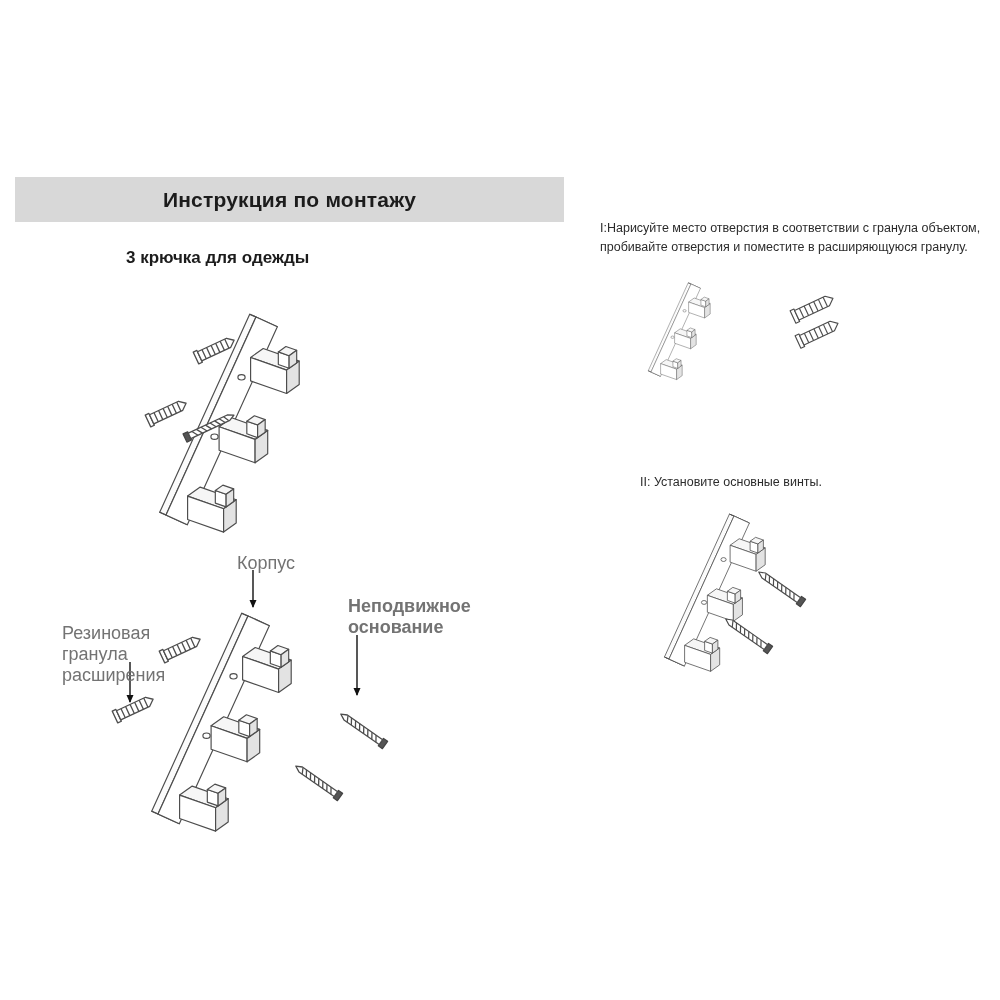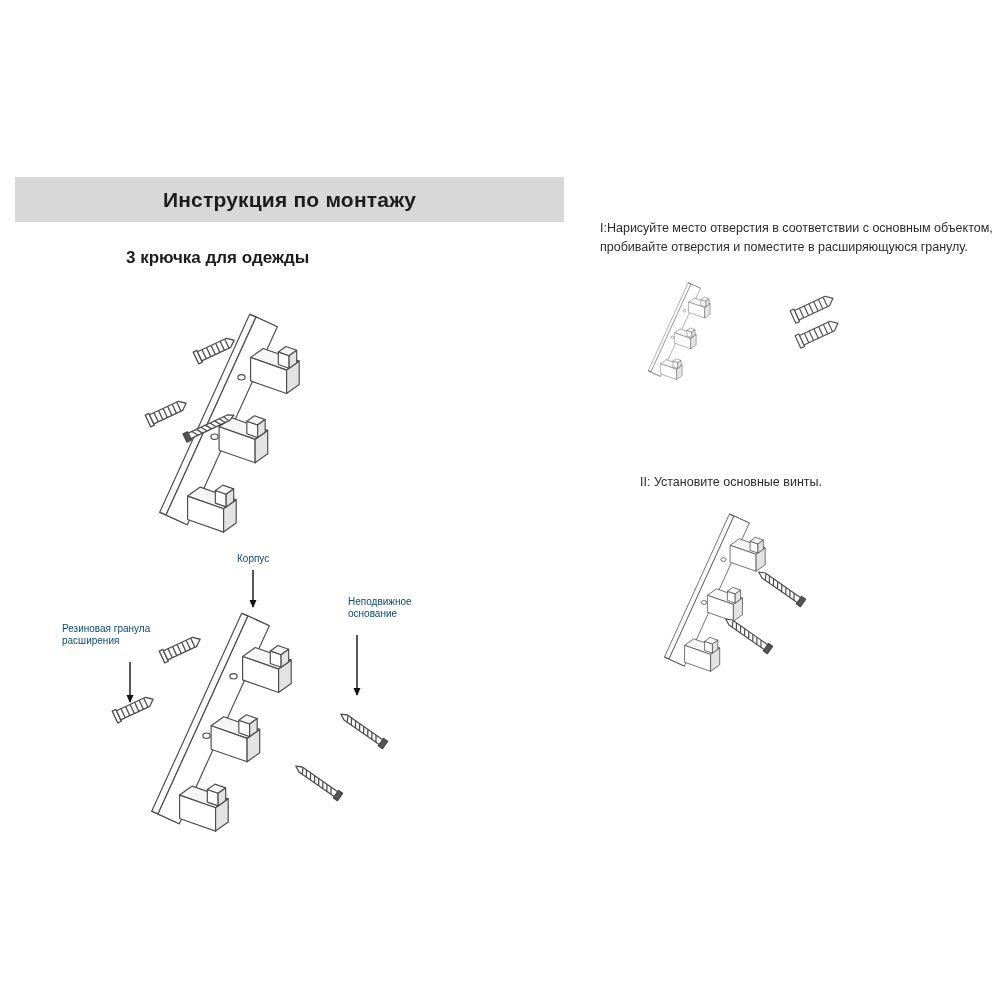--- a/index.html
+++ b/index.html
@@ -16,21 +16,21 @@
     left: 15px; top: 177px; width: 549px; height: 45px;
     background: #d8d8d8;
     display: flex; align-items: center; justify-content: center;
     font-size: 21px; font-weight: 600; letter-spacing: 0.2px;
   }
   .subtitle {
     left: 126px; top: 248px;
     font-size: 17px; font-weight: 600;
   }
   .callout {
-    font-size: 10px; line-height: 1.18; color: #0c4a6e;
+    font-size: 18px; line-height: 1.18; color: #737373;
   }
   .step-text {
     width: 398px; font-size: 12.5px; line-height: 1.5; color: #2b2b2b;
   }
   .fig { overflow: visible; }
 </style>
 </head>
 <body>
 
 <svg width="0" height="0" style="position:absolute" aria-hidden="true">
@@ -110,24 +110,24 @@
     <use href="#screw" transform="translate(300,252) rotate(-145)"></use>
   </g>
   <g stroke="#111" stroke-width="1.4">
     <line x1="213" y1="25" x2="213" y2="62" marker-end="url(#arrowhead)"></line>
     <line x1="317" y1="90" x2="317" y2="150" marker-end="url(#arrowhead)"></line>
     <line x1="90" y1="117" x2="90" y2="157" marker-end="url(#arrowhead)"></line>
   </g>
 </svg>
 
 <div class="abs callout" style="left:237px; top:553px;">Корпус</div>
-<div class="abs callout" style="left:348px; top:596px; width:96px;">Неподвижное основание</div>
+<div class="abs callout" style="left:348px; top:596px; width:96px;font-weight:bold;">Неподвижное основание</div>
 <div class="abs callout" style="left:62px; top:623px; width:132px;">Резиновая гранула расширения</div>
 
-<div class="abs step-text" style="left:600px; top:219px;">I:Нарисуйте место отверстия в соответствии с основным объектом, пробивайте отверстия и поместите в расширяющуюся гранулу.</div>
+<div class="abs step-text" style="left:600px; top:219px;">I:Нарисуйте место отверстия в соответствии с гранула объектом, пробивайте отверстия и поместите в расширяющуюся гранулу.</div>
 
 <svg class="abs fig" style="left:598px; top:262px;" width="320" height="130" viewBox="0 0 320 130">
   <g stroke="#4d4d4d" stroke-width="1.1" stroke-linejoin="round" fill="none">
     <use href="#rack" transform="translate(45,6) scale(0.40)"></use>
     <use href="#anchor" transform="translate(195,55) rotate(-25) scale(1.05)"></use>
     <use href="#anchor" transform="translate(200,80) rotate(-25) scale(1.05)"></use>
   </g>
 </svg>
 
 <div class="abs step-text" style="left:600px; top:473px;margin-left:40px;">II: Установите основные винты.</div>

